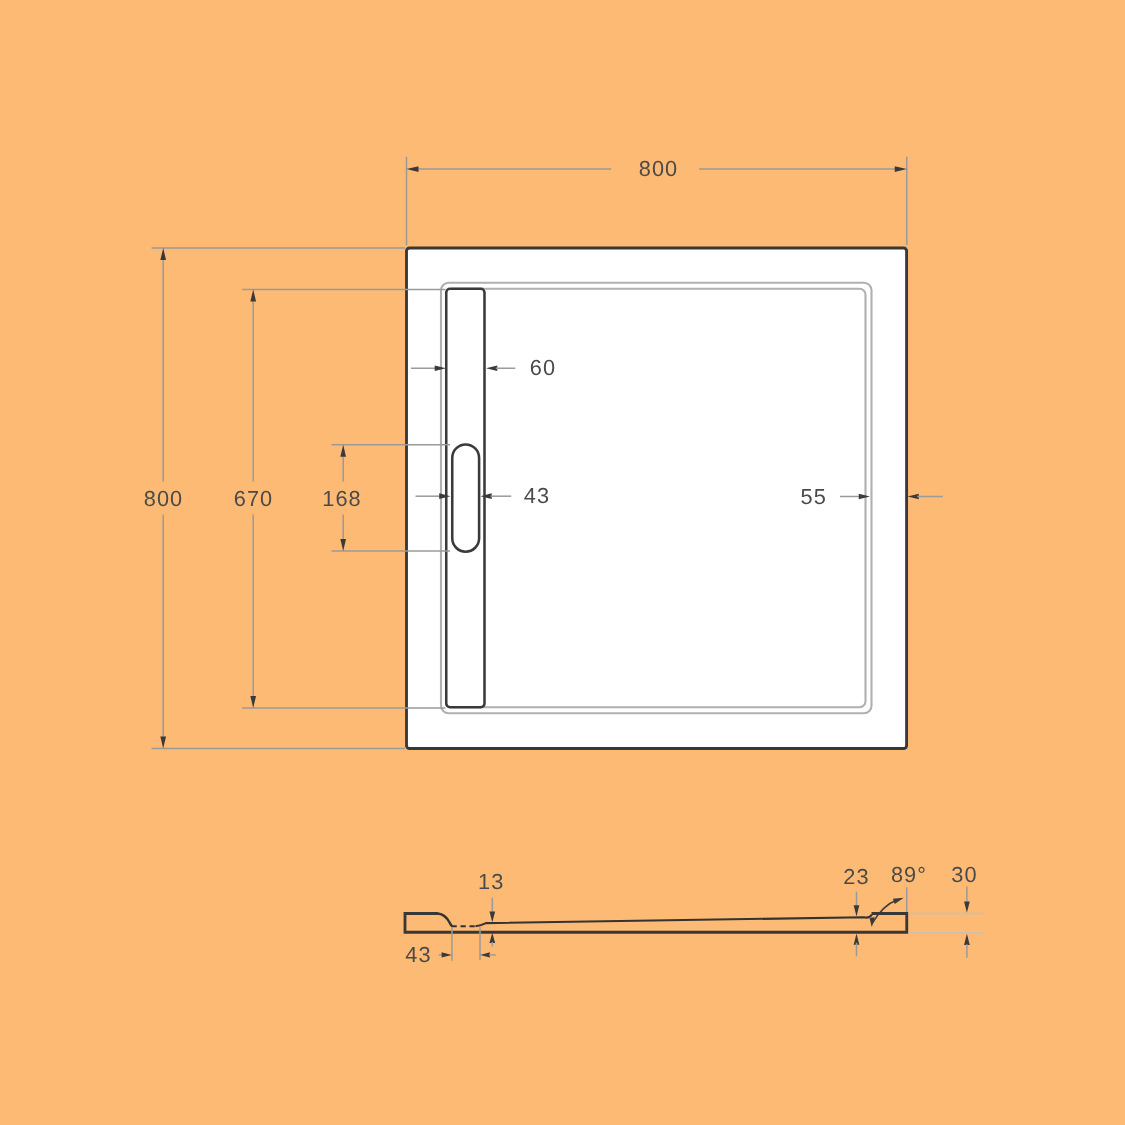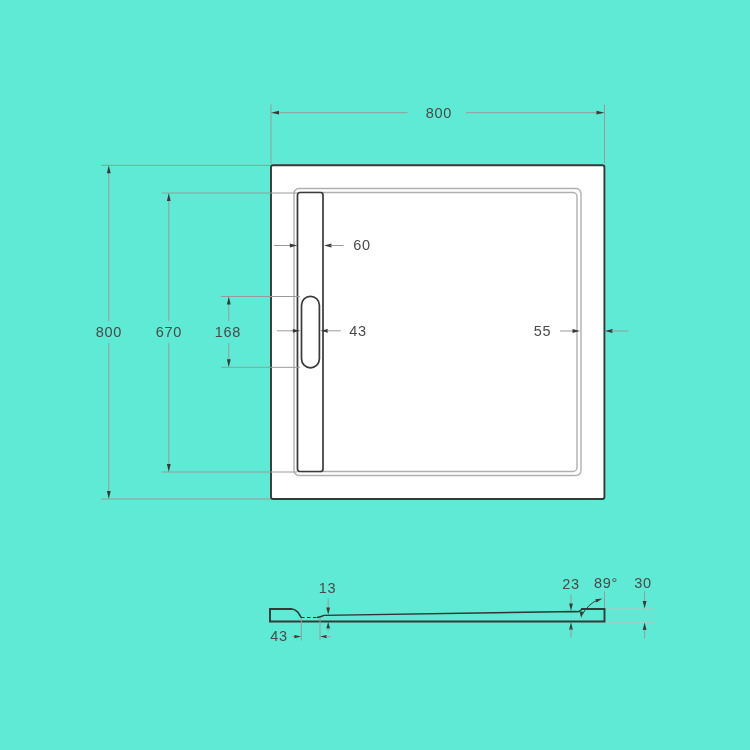--- a/index.html
+++ b/index.html
@@ -1,16 +1,16 @@
 <!DOCTYPE html>
 <html><head>
 <meta charset="utf-8">
 <style>
   html,body{margin:0;padding:0;background:#ffffff;}
-  .page{width:750px;height:750px;position:relative;background:#5eead4;overflow:hidden;}
+  .page{width:750px;height:750px;position:relative;background:#fdba74;overflow:hidden;}
   text{font-family:"Liberation Sans",sans-serif;fill:#4a4a4a;font-size:14.5px;letter-spacing:0.7px;}
 </style>
 </head>
 <body>
 <div class="page">
 <svg width="750" height="750" viewBox="0 0 750 750" xmlns="http://www.w3.org/2000/svg">
 
 <g>
 <rect x="271" y="165.3" width="333.4" height="333.7" rx="2" fill="#ffffff" stroke="#383838" stroke-width="1.9"></rect>
 </g>

